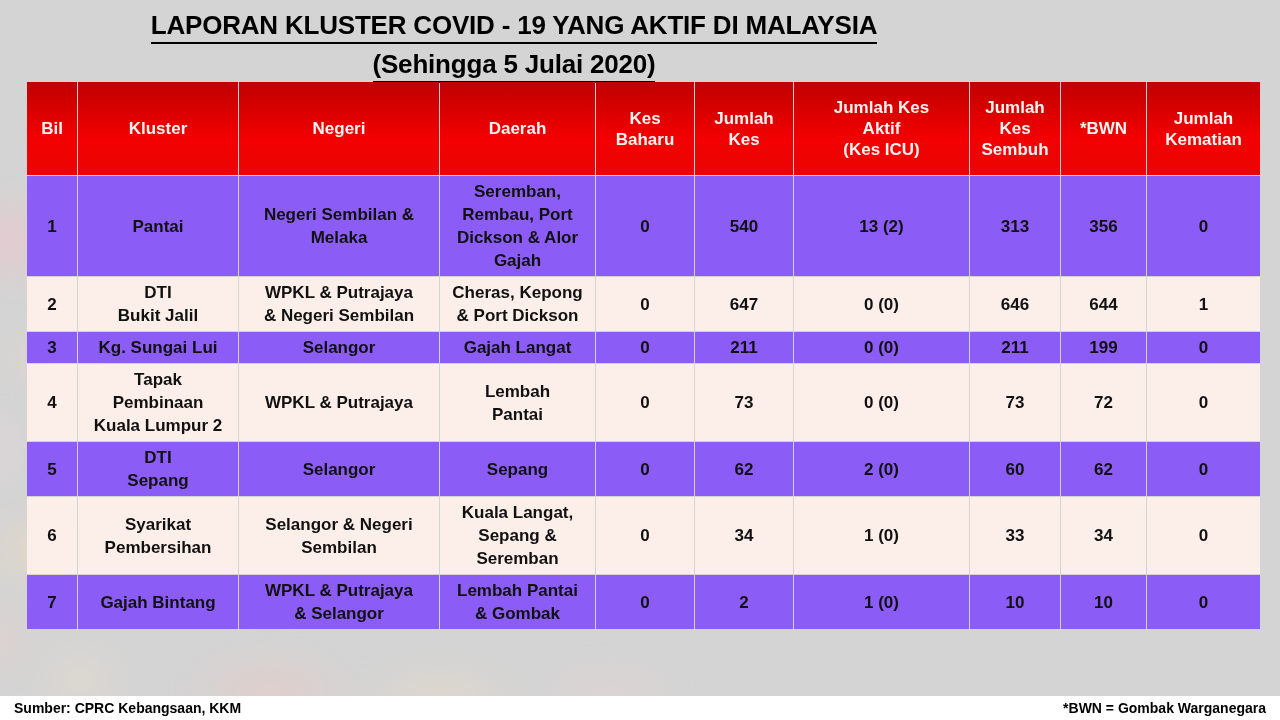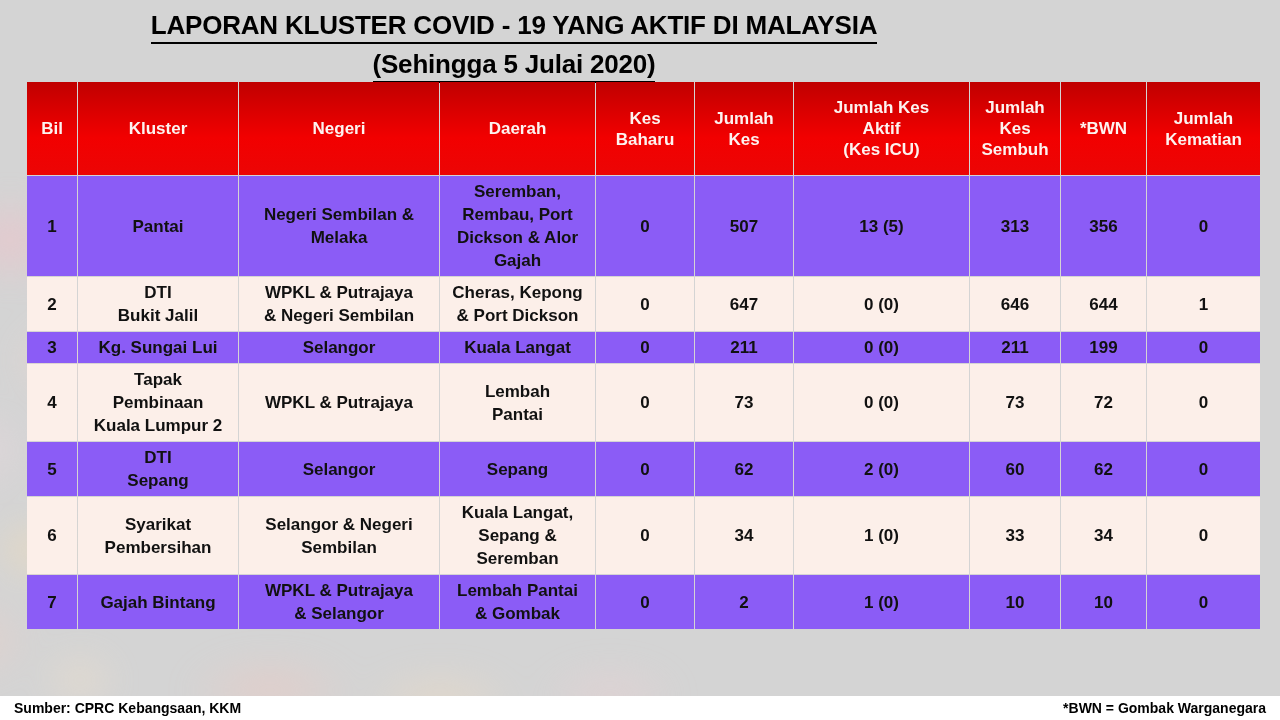--- a/index.html
+++ b/index.html
@@ -192,43 +192,43 @@
             <th>Jumlah<br>Kematian</th>
           </tr>
       </thead>
       <tbody>
           <tr class="band-dark">
             <td>1</td>
             <td>Pantai</td>
             <td>Negeri Sembilan &amp;<br>Melaka</td>
             <td>Seremban,<br>Rembau, Port<br>Dickson &amp; Alor<br>Gajah</td>
             <td>0</td>
-            <td>507</td>
-            <td>13 (5)</td>
+            <td>540</td>
+            <td>13 (2)</td>
             <td>313</td>
             <td>356</td>
             <td>0</td>
           </tr>
           <tr class="band-light">
             <td>2</td>
             <td>DTI<br>Bukit Jalil</td>
             <td>WPKL &amp; Putrajaya<br>&amp; Negeri Sembilan</td>
             <td>Cheras, Kepong<br>&amp; Port Dickson</td>
             <td>0</td>
             <td>647</td>
             <td>0 (0)</td>
             <td>646</td>
             <td>644</td>
             <td>1</td>
           </tr>
           <tr class="band-dark">
             <td>3</td>
             <td>Kg. Sungai Lui</td>
             <td>Selangor</td>
-            <td>Kuala Langat</td>
+            <td>Gajah Langat</td>
             <td>0</td>
             <td>211</td>
             <td>0 (0)</td>
             <td>211</td>
             <td>199</td>
             <td>0</td>
           </tr>
           <tr class="band-light">
             <td>4</td>
             <td>Tapak<br>Pembinaan<br>Kuala Lumpur 2</td>

